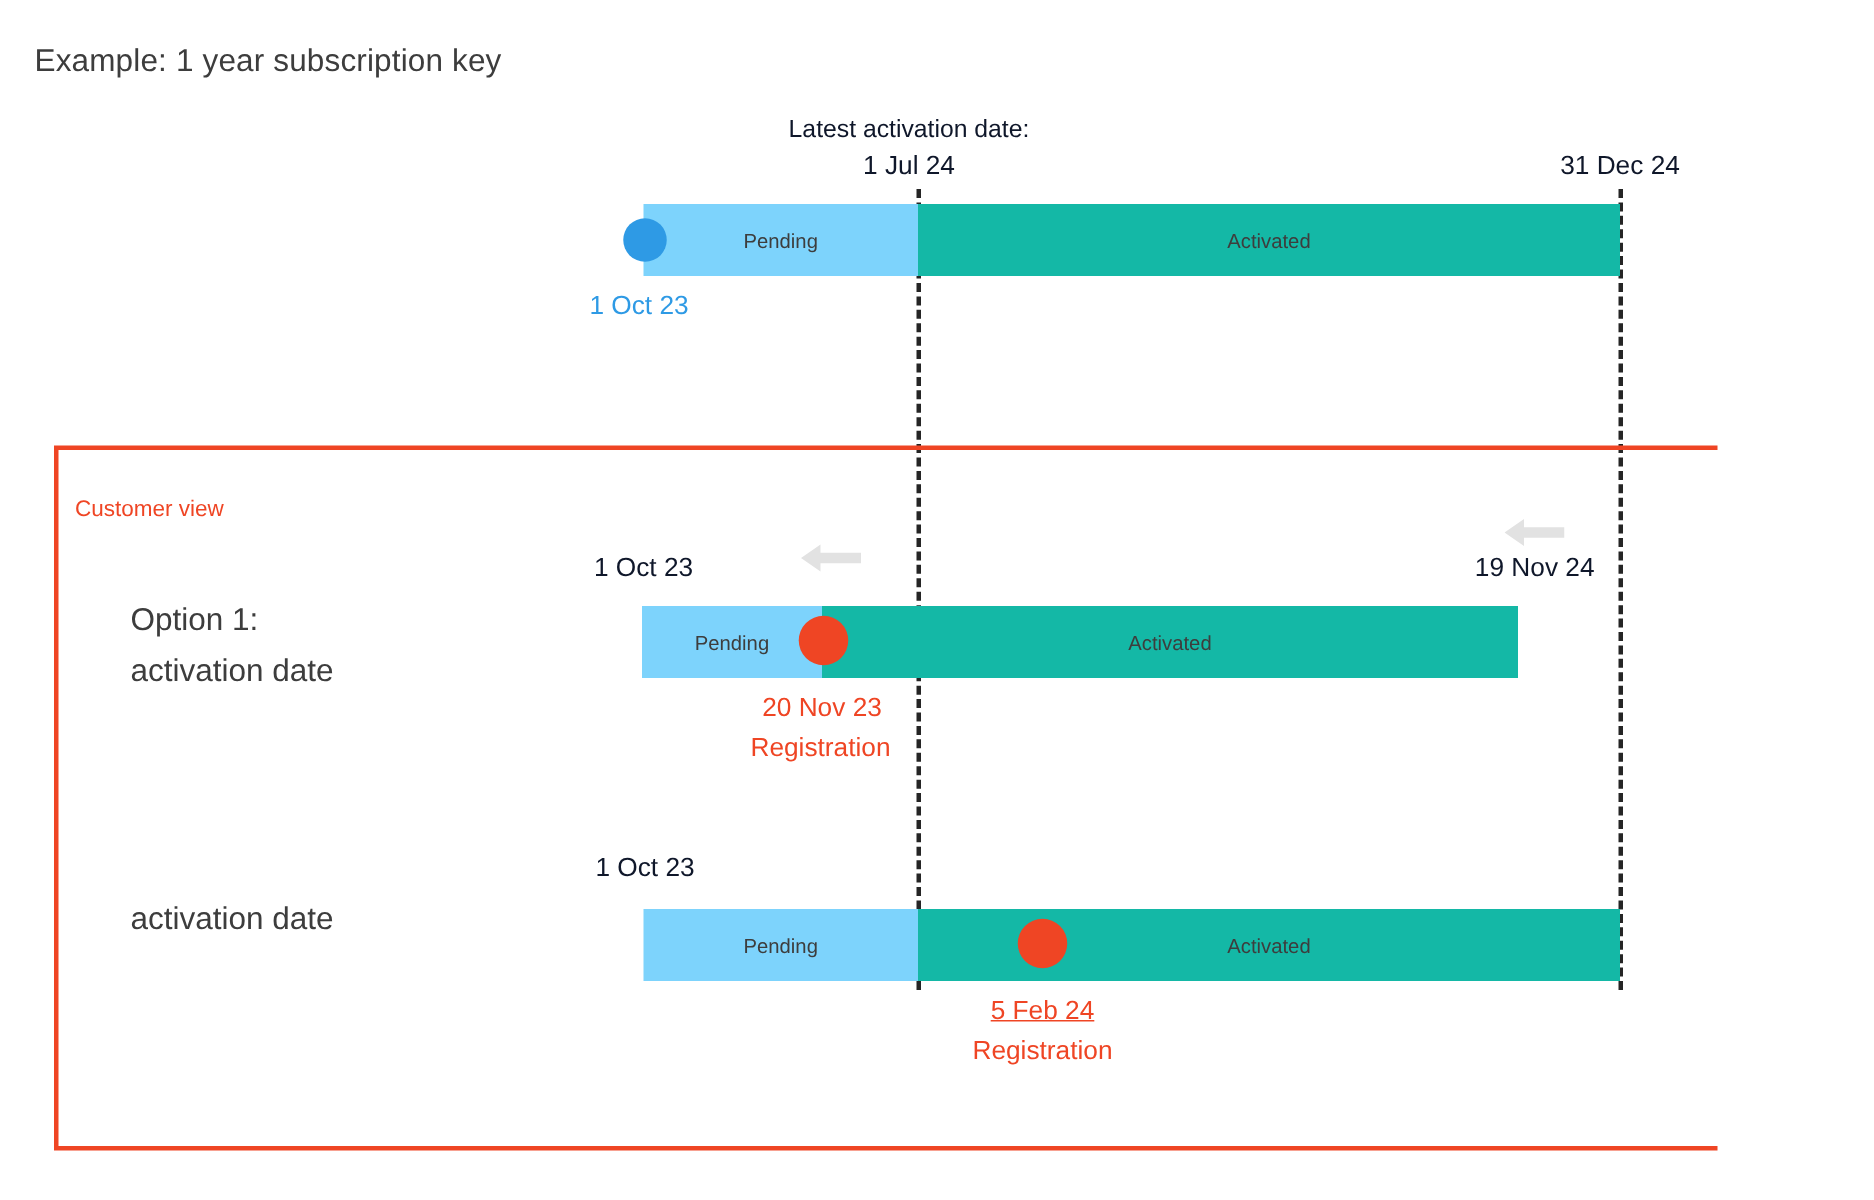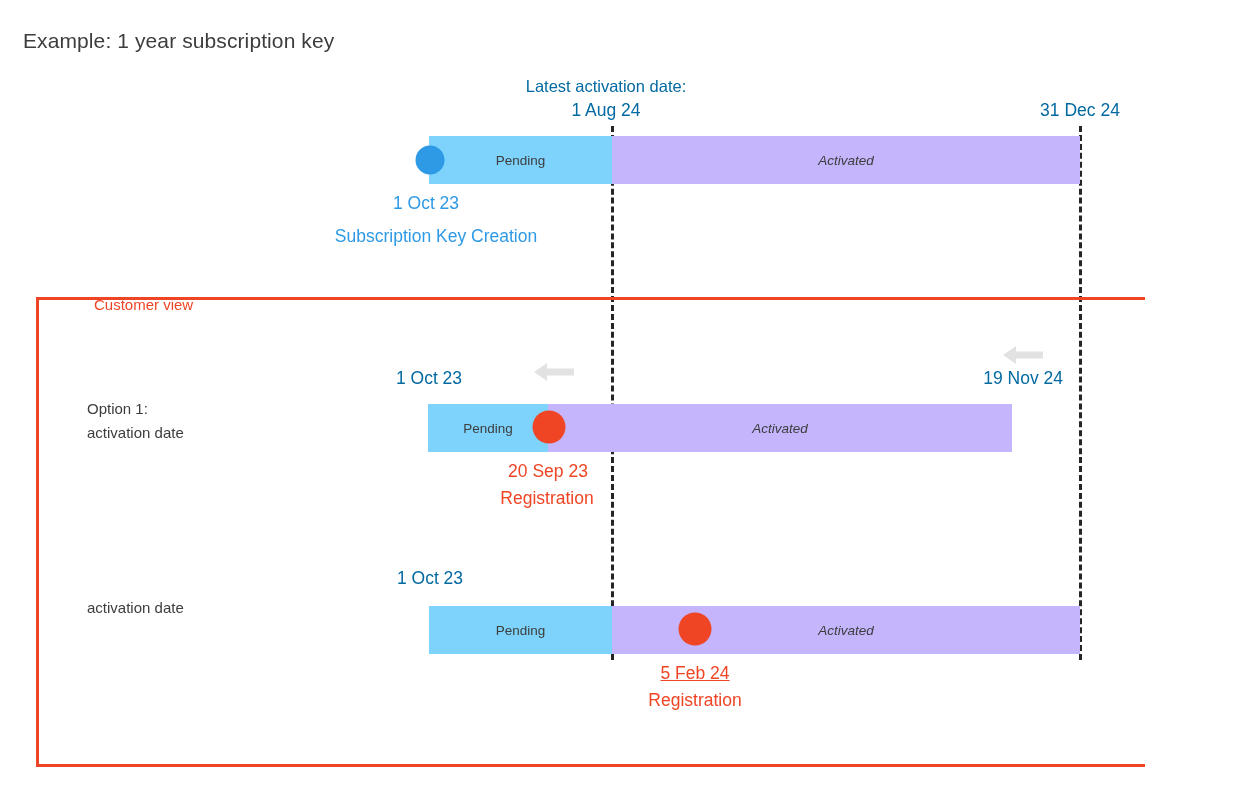--- a/index.html
+++ b/index.html
@@ -31,38 +31,38 @@
     letter-spacing: .1px;
     white-space: nowrap;
   }
 
   
   .txt {
     position: absolute;
     white-space: nowrap;
     line-height: 1.24;
   }
-  .t-dark   { color: #0369a1; }
+  .t-dark   { color: #0f172a; }
   .t-blue   { color: #2e9ae5; }
   .t-red    { color: #ef4524; }
   .fs17 { font-size: 17.5px; }
   .fs16 { font-size: 16.5px; }
   .ctr  { transform: translateX(-50%); text-align: center; }
   .rgt  { transform: translateX(-100%); text-align: right; }
 
   
   .bar {
     position: absolute;
     box-sizing: border-box;
     display: flex;
     align-items: center;
     justify-content: center;
   }
   .bar-pending  { background: #7dd3fc; }
-  .bar-active   { background: #c4b5fd; font-style: italic; }
+  .bar-active   { background: #14b8a6; }
   .bar-label {
     font-size: 13.5px;
     color: #3d3d3d;
     pointer-events: none;
   }
 
   
   .vguide {
     position: absolute;
     width: 0;
@@ -88,21 +88,21 @@
   .cview-label {
     position: absolute;
     font-size: 15px;
     color: #ef4524;
     white-space: nowrap;
   }
 
   
   .opt-desc {
     position: absolute;
-    font-size: 15px;
+    font-size: 21px;
     color: #3d3d3d;
     line-height: 1.62;
     width: 300px;
   }
 
   
   .arrow-left {
     position: absolute;
     width: 40px;
     height: 22px;
@@ -110,41 +110,40 @@
   .arrow-left svg { display: block; width: 100%; height: 100%; }
 </style>
 </head>
 <body>
 
 <div id="canvas">
 
   <div class="page-title">Example: 1 year subscription key</div>
 
   <div class="txt fs16 t-dark ctr" style="left:606px; top:76px;">Latest activation date:</div>
-  <div class="txt fs17 t-dark ctr" style="left:606px; top:100px;">1 Aug 24</div>
+  <div class="txt fs17 t-dark ctr" style="left:606px; top:100px;">1 Jul 24</div>
 
   <div class="txt fs17 t-dark ctr" style="left:1080px; top:100px;">31 Dec 24</div>
 
   <div class="vguide" style="left:611px; top:126px; height:534px;"></div>
   <div class="vguide" style="left:1079px; top:126px; height:534px;"></div>
 
   <div class="bar bar-pending" style="left:429px; top:136px; width:183px; height:48px;">
     <span class="bar-label">Pending</span>
   </div>
   <div class="bar bar-active" style="left:612px; top:136px; width:468px; height:48px;">
     <span class="bar-label">Activated</span>
   </div>
 
   <div class="dot dot-blue" style="left:430px; top:160px; width:29px; height:29px;"></div>
 
   <div class="txt fs17 t-blue ctr" style="left:426px; top:193px;">1 Oct 23</div>
-  <div class="txt fs17 t-blue ctr" style="left:436px; top:226px;">Subscription Key Creation</div>
 
   <div class="cview-box" style="left:36px; top:297px; width:1181px; height:470px;"></div>
-  <div class="cview-label" style="left:50px; top:296px;margin-left:44px;">Customer view</div>
+  <div class="cview-label" style="left:50px; top:331px;">Customer view</div>
 
   <div class="opt-desc" style="left:87px; top:397px;">
     <div>Option 1:</div>
     <div>activation date</div>
   </div>
 
   <div class="txt fs17 t-dark ctr" style="left:429px; top:368px;">1 Oct 23</div>
 
   <div class="arrow-left" style="left:534px; top:361px;">
     <svg viewBox="0 0 40 22" xmlns="http://www.w3.org/2000/svg" aria-hidden="true">
@@ -161,21 +160,21 @@
 
   <div class="bar bar-pending" style="left:428px; top:404px; width:120px; height:48px;">
     <span class="bar-label">Pending</span>
   </div>
   <div class="bar bar-active" style="left:548px; top:404px; width:464px; height:48px;">
     <span class="bar-label">Activated</span>
   </div>
 
   <div class="dot dot-red" style="left:549px; top:427px; width:33px; height:33px;"></div>
 
-  <div class="txt fs17 t-red ctr" style="left:548px; top:461px;">20 Sep 23</div>
+  <div class="txt fs17 t-red ctr" style="left:548px; top:461px;">20 Nov 23</div>
   <div class="txt fs17 t-red ctr" style="left:547px; top:488px;">Registration</div>
 
   <div class="opt-desc" style="left:87px; top:596px;">
     <div>activation date</div>
   </div>
 
   <div class="txt fs17 t-dark ctr" style="left:430px; top:568px;">1 Oct 23</div>
 
   <div class="bar bar-pending" style="left:429px; top:606px; width:183px; height:48px;">
     <span class="bar-label">Pending</span>

